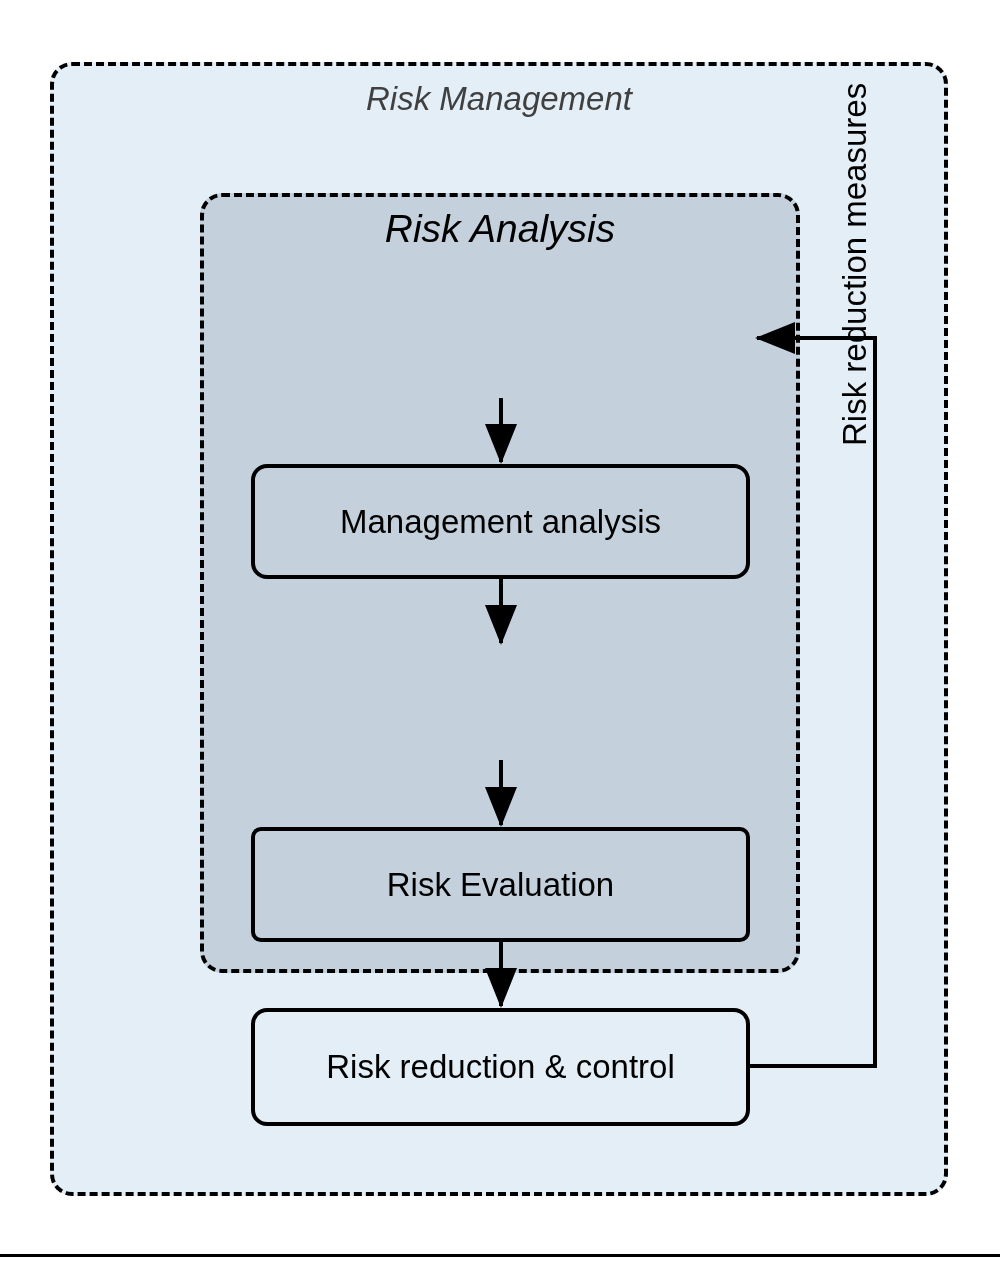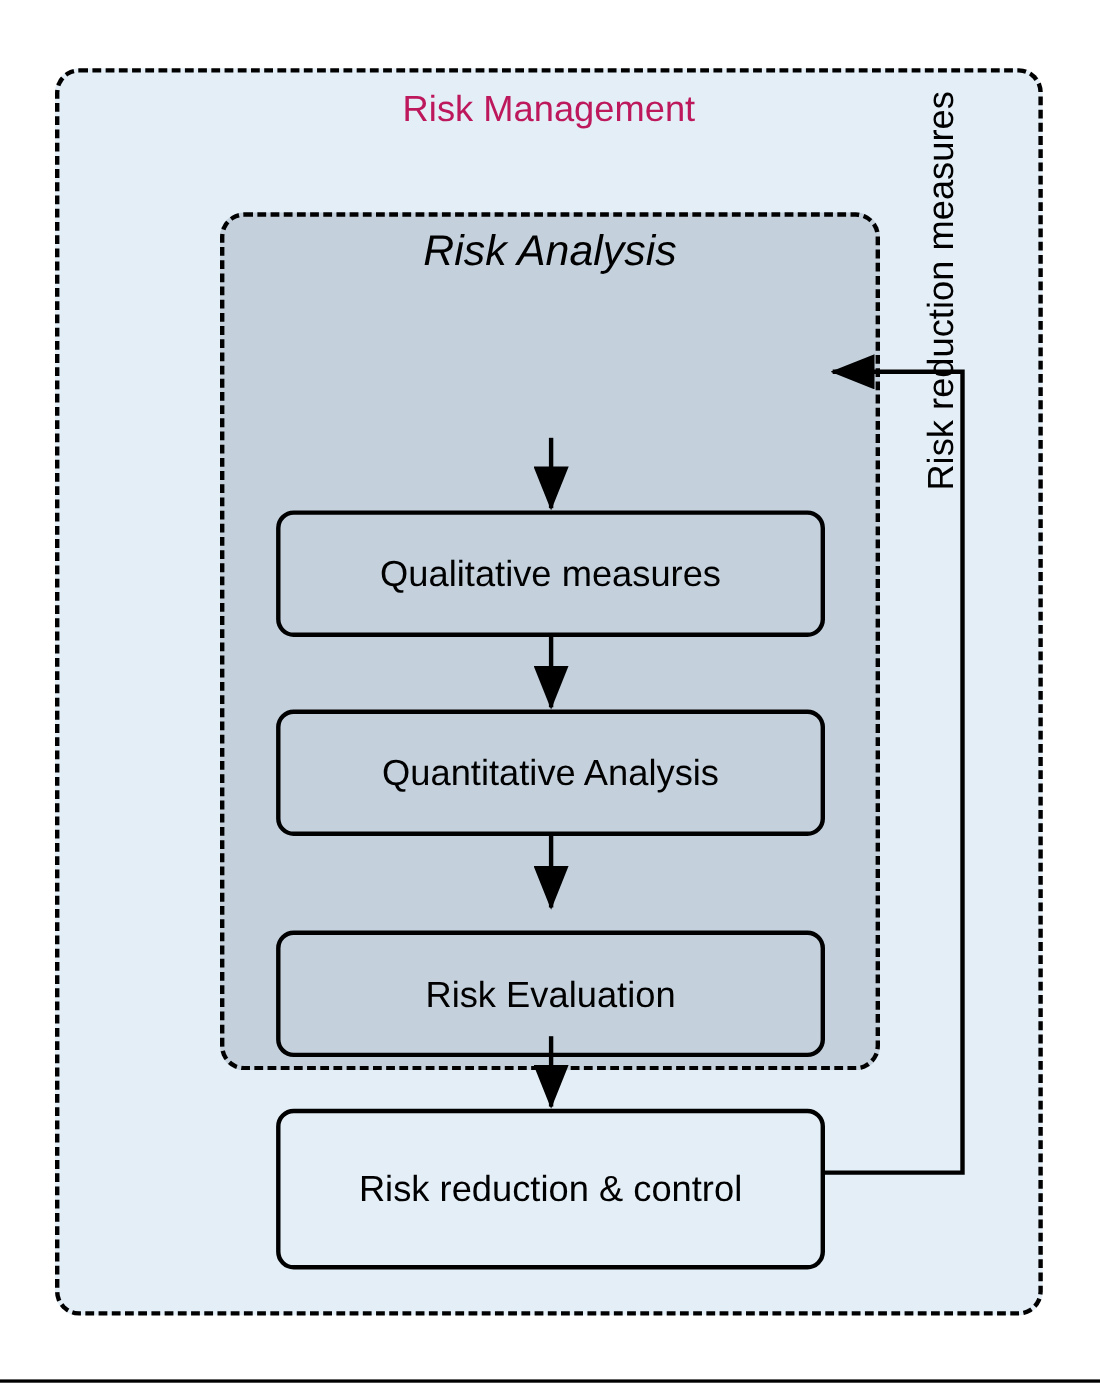--- a/index.html
+++ b/index.html
@@ -30,21 +30,22 @@
     border: 4px dashed #000000;
     border-radius: 22px;
   }
   .outer-title {
     position: absolute;
     left: 0;
     right: 0;
     top: 14px;
     text-align: center;
     font-size: 33px;
-    color: #be185d;
+    font-style: italic;
+    color: #404040;
     line-height: 1.15;
     white-space: nowrap;
   }
 
   
   .inner-container {
     position: absolute;
     left: 200px;
     top: 193px;
     width: 600px;
@@ -82,22 +83,22 @@
     color: #000000;
     font-size: 33px;
     white-space: nowrap;
   }
   .node.shaded { background: #c4d1dd; }
   .node.light  { background: #e3eef7; }
 
   .node-1 { top: 283px; }
   .node-2 { top: 464px; }
   .node-3 { top: 645px; }
-  .node-4 { top: 846px; }
-  .node-5 { top: 1008px; height: 146px; }
+  .node-4 { top: 827px; border-radius: 10px; }
+  .node-5 { top: 1008px; height: 118px; }
 
   
   .connectors {
     position: absolute;
     left: 0;
     top: 0;
     width: 1000px;
     height: 1261px;
     pointer-events: none;
   }
@@ -134,24 +135,21 @@
 
   <div class="outer-container">
     <div class="outer-title">Risk Management</div>
   </div>
 
   <div class="inner-container">
     <div class="inner-title">Risk Analysis</div>
   </div>
 
   <div class="node shaded node-2">
-    <span>Qualitative measures</span>
-  </div>
-  <div class="node shaded node-3">
-    <span>Quantitative Analysis</span>
+    <span>Management analysis</span>
   </div>
   <div class="node shaded node-4">
     <span>Risk Evaluation</span>
   </div>
   <div class="node light node-5">
     <span>Risk reduction &amp; control</span>
   </div>
 
   <svg class="connectors" viewBox="0 0 1000 1261">
     <defs>

